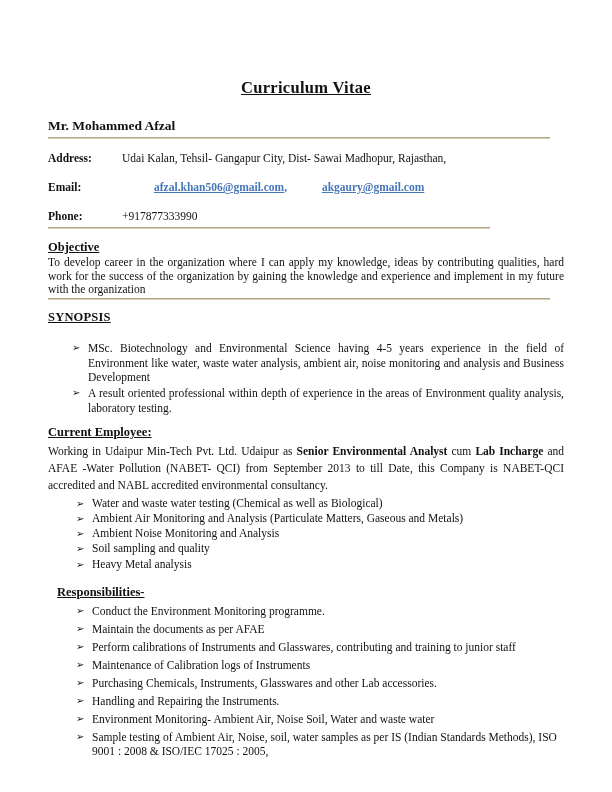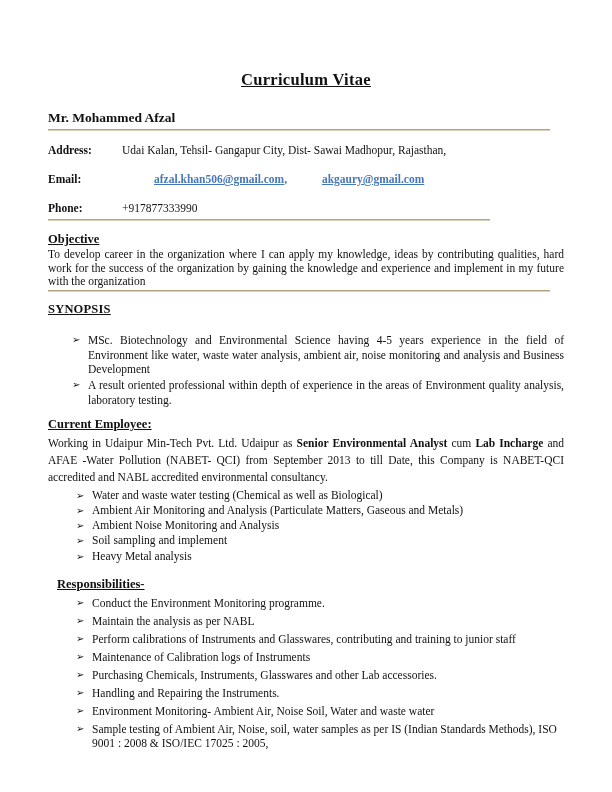--- a/index.html
+++ b/index.html
@@ -5,21 +5,21 @@
   * { margin: 0; padding: 0; box-sizing: border-box; }
   html, body { background: #888; }
   .page {
     width: 612px;
     height: 792px;
     background: #ffffff;
     margin: 0 auto;
     position: relative;
     font-family: "Liberation Serif", "DejaVu Serif", serif;
     color: #111111;
-    padding: 4px 48px;
+    padding: 12px 48px;
     overflow: hidden;
   }
   .title {
     margin-top: 66px;
     text-align: center;
     font-size: 16.5px;
     font-weight: bold;
     text-decoration: underline;
     letter-spacing: 0.3px;
   }
@@ -139,37 +139,37 @@
     <li>
       <span class="b">➢</span>
       <span class="t">Ambient Air Monitoring and Analysis (Particulate Matters, Gaseous and Metals)</span>
     </li>
     <li>
       <span class="b">➢</span>
       <span class="t">Ambient Noise Monitoring and Analysis</span>
     </li>
     <li>
       <span class="b">➢</span>
-      <span class="t">Soil sampling and implement</span>
+      <span class="t">Soil sampling and quality</span>
     </li>
     <li>
       <span class="b">➢</span>
       <span class="t">Heavy Metal analysis</span>
     </li>
   </ul>
 
   <div class="section-heading h-resp">Responsibilities-</div>
   <ul class="blist resp-list">
     <li>
       <span class="b">➢</span>
       <span class="t">Conduct the Environment Monitoring programme.</span>
     </li>
     <li>
       <span class="b">➢</span>
-      <span class="t">Maintain the analysis as per NABL</span>
+      <span class="t">Maintain the documents as per AFAE</span>
     </li>
     <li>
       <span class="b">➢</span>
       <span class="t">Perform calibrations of Instruments and Glasswares, contributing and training to junior staff</span>
     </li>
     <li>
       <span class="b">➢</span>
       <span class="t">Maintenance of Calibration logs of Instruments</span>
     </li>
     <li>

